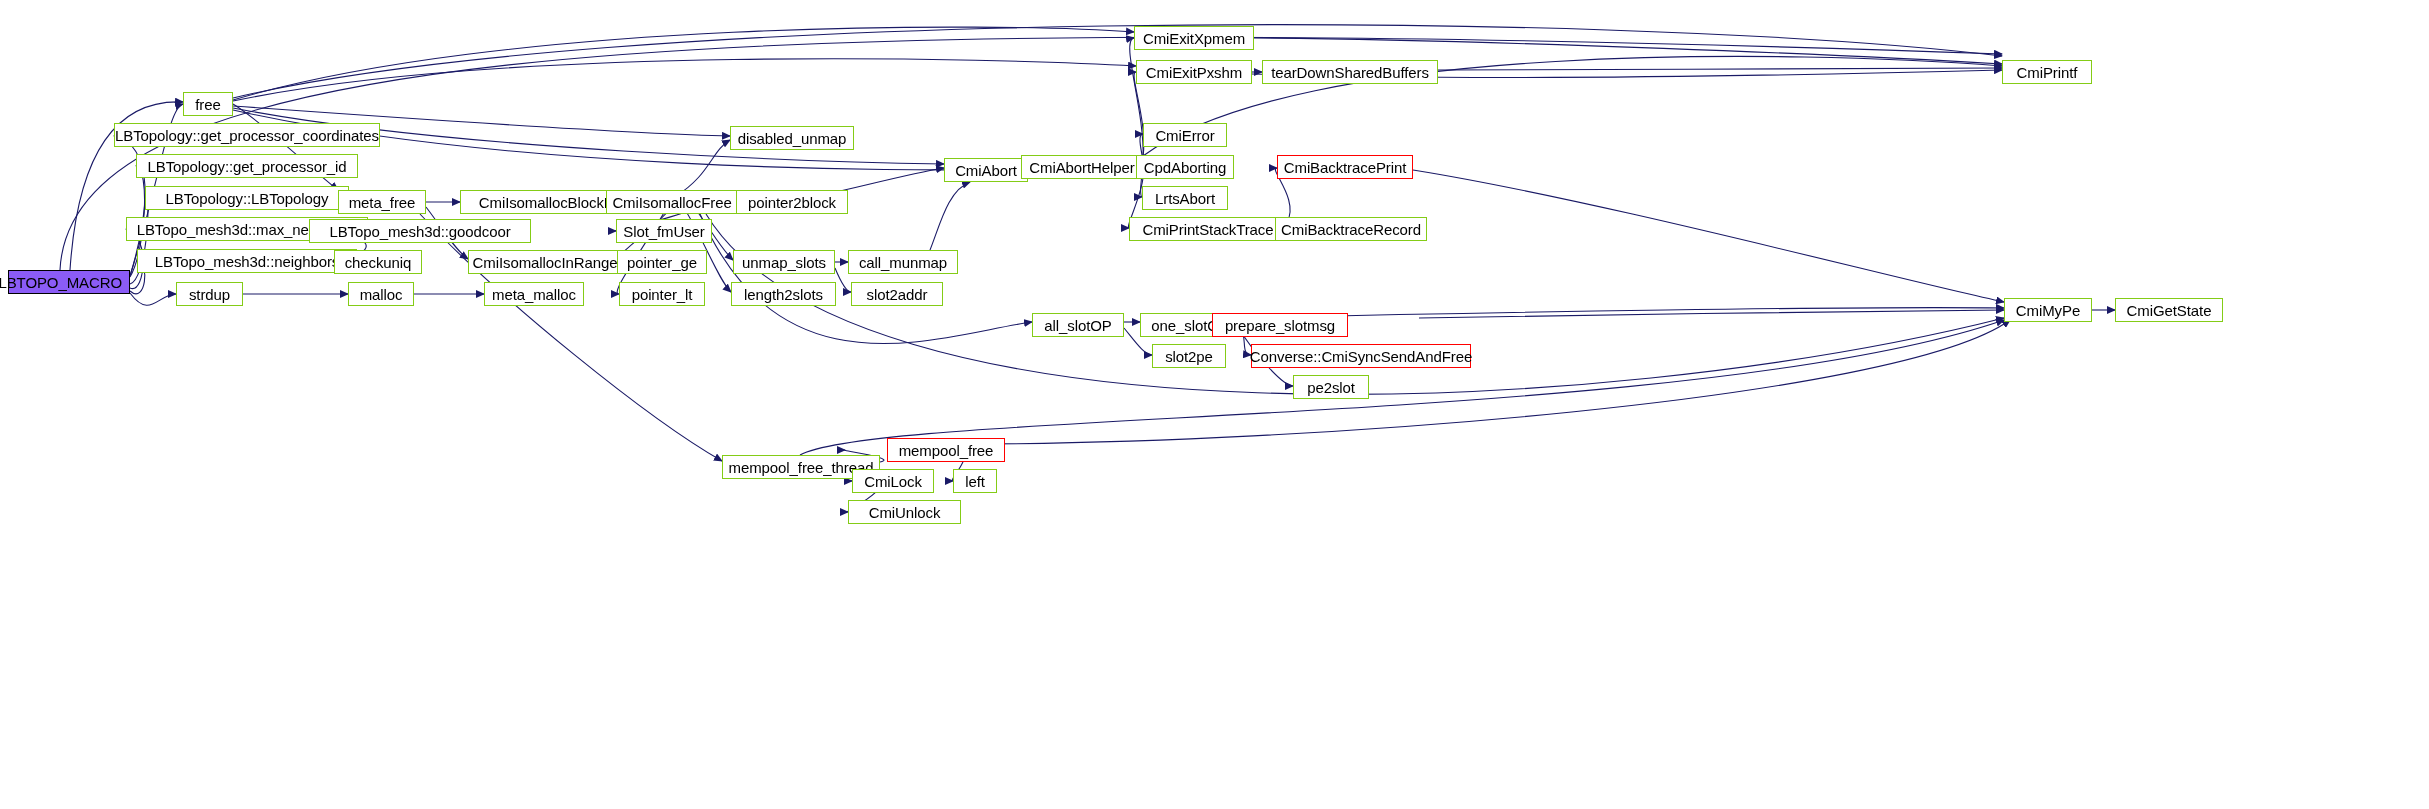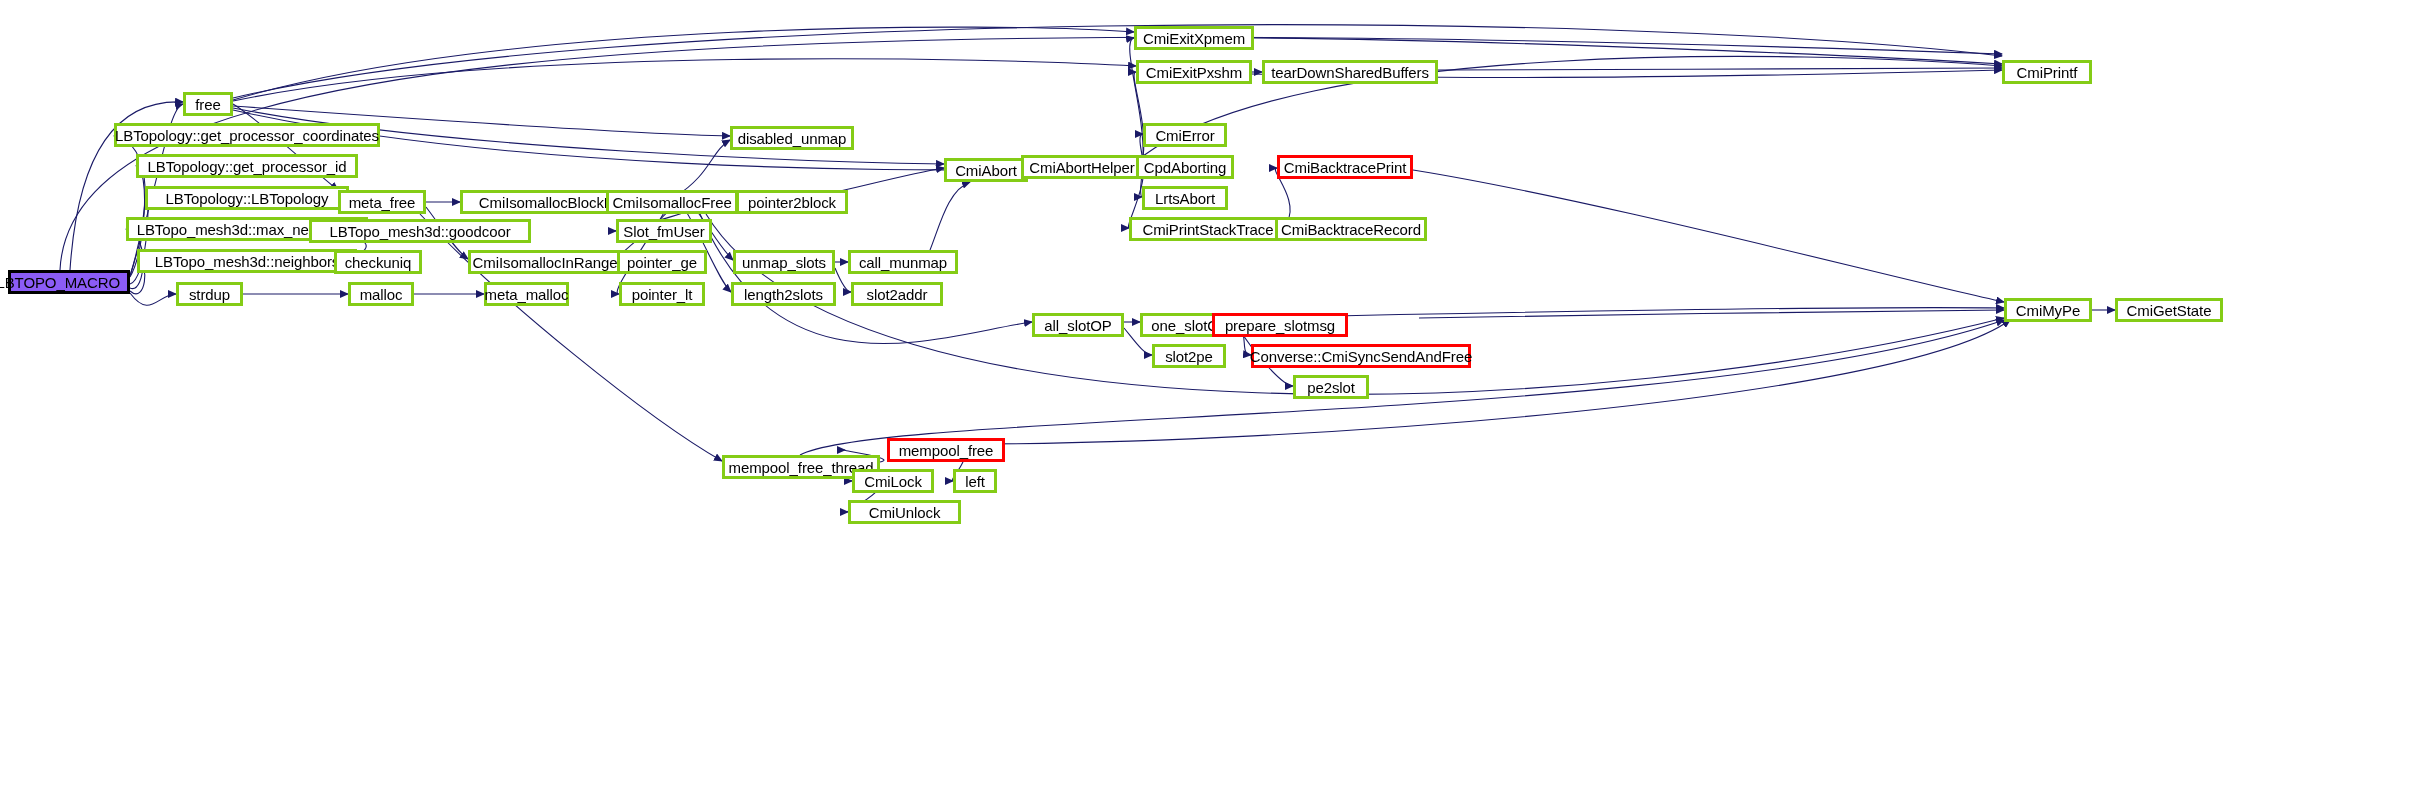--- a/index.html
+++ b/index.html
@@ -18,21 +18,21 @@
   #edges {
     position: absolute;
     left: 0;
     top: 0;
     width: 2429px;
     height: 809px;
   }
   .node {
     position: absolute;
     box-sizing: border-box;
-    border: 3px solid #84cc16;
+    border: 1px solid #84cc16;
     background: #ffffff;
     color: #000000;
     font-size: 15px;
     line-height: 1;
     display: flex;
     align-items: center;
     justify-content: center;
     white-space: nowrap;
     padding: 0 7px;
     letter-spacing: -0.1px;
@@ -161,21 +161,21 @@
       </div>
       <div class="node" style="left: 348px; top: 282px; width: 66px; height: 24px;">
         <span>malloc</span>
       </div>
       <div class="node" style="left: 460px; top: 190px; width: 216px; height: 24px;">
         <span>CmiIsomallocBlockListFree</span>
       </div>
       <div class="node" style="left: 468px; top: 250px; width: 154px; height: 24px;">
         <span>CmiIsomallocInRange</span>
       </div>
-      <div class="node" style="left: 484px; top: 282px; width: 85px; height: 24px;">
+      <div class="node" style="left: 484px; top: 282px; width: 100px; height: 24px;">
         <span>meta_malloc</span>
       </div>
       <div class="node" style="left: 606px; top: 190px; width: 132px; height: 24px;">
         <span>CmiIsomallocFree</span>
       </div>
       <div class="node" style="left: 616px; top: 219px; width: 96px; height: 24px;">
         <span>Slot_fmUser</span>
       </div>
       <div class="node" style="left: 617px; top: 250px; width: 90px; height: 24px;">
         <span>pointer_ge</span>

